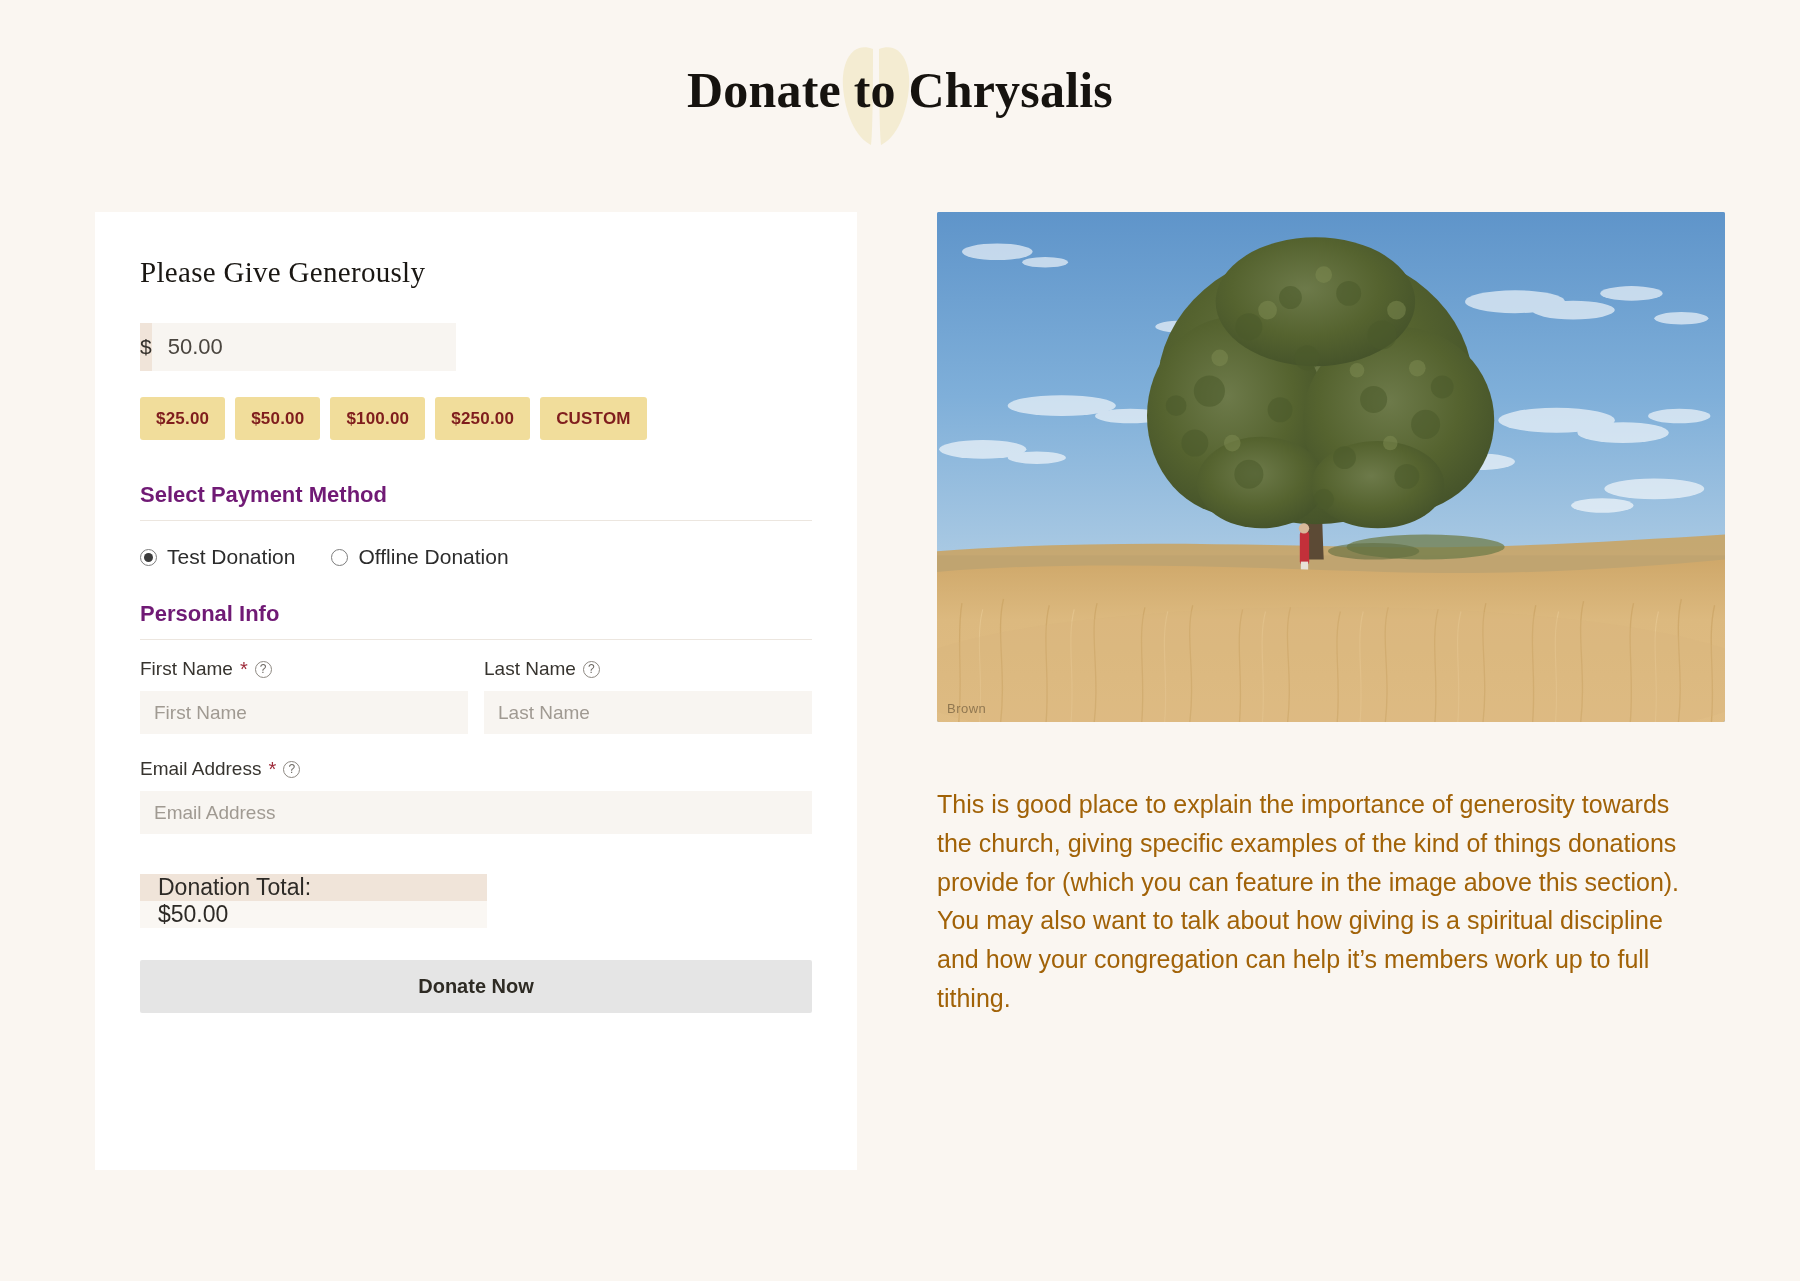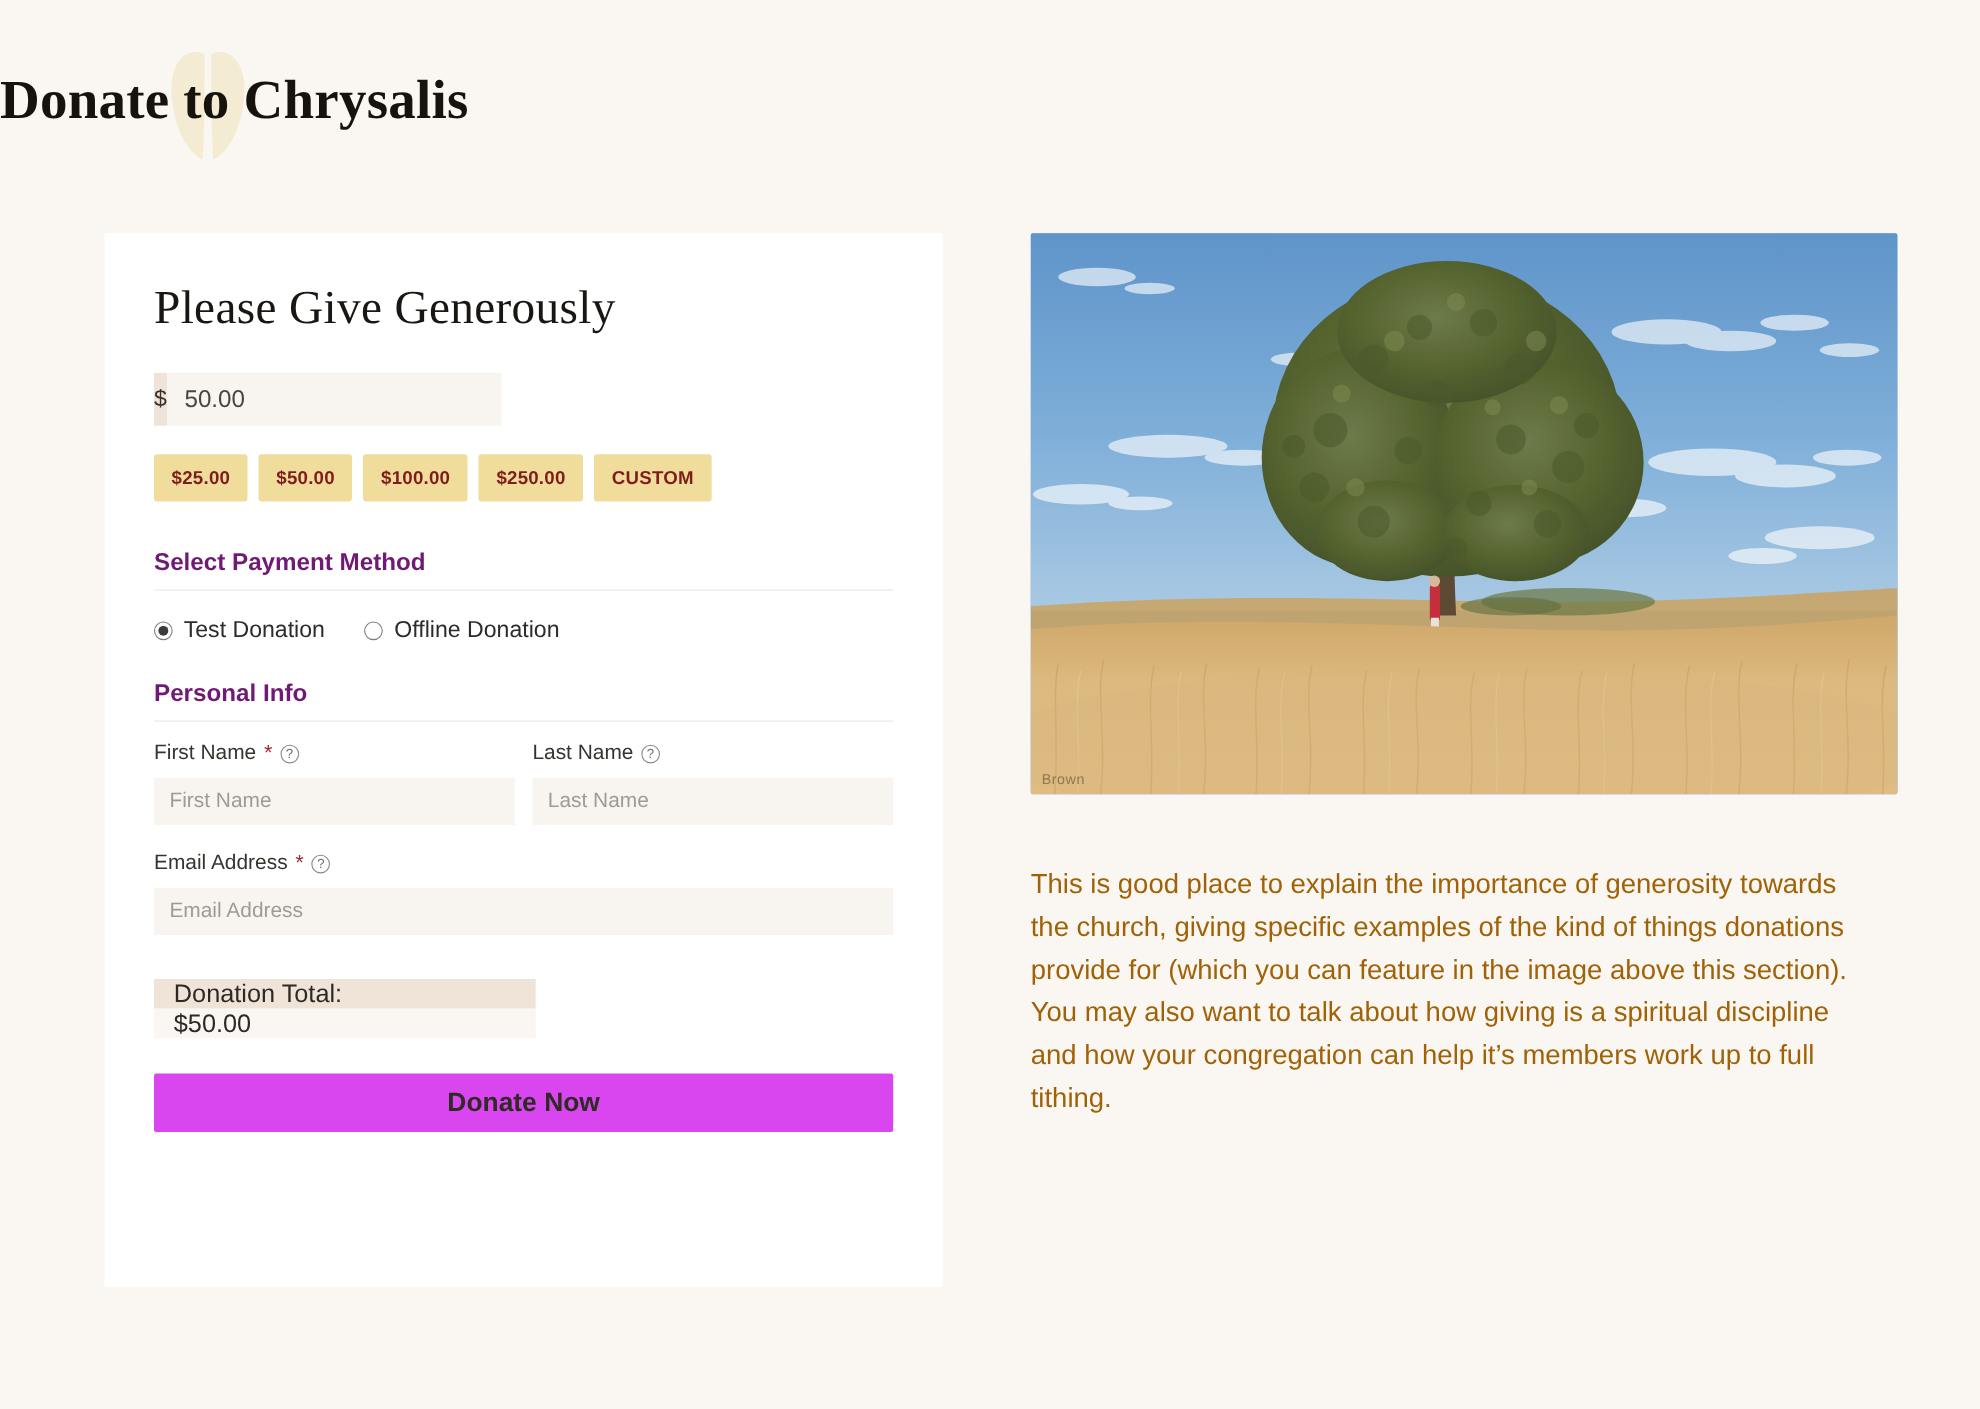--- a/index.html
+++ b/index.html
@@ -18,20 +18,21 @@
   }
 
   
   .site-header {
     position: absolute;
     top: 0; left: 0;
     width: 1800px;
     height: 180px;
     display: flex;
     align-items: center;
+    justify-content: center;
   }
 
   .title-wrap {
     position: relative;
     display: inline-block;
     line-height: 1;
   }
 
   .butterfly-mark {
     position: absolute;
@@ -66,21 +67,21 @@
     left: 95px;
     top: 0;
     width: 762px;
     min-height: 958px;
     background: #ffffff;
     padding: 36px 45px 0 45px;
   }
 
   .form-heading {
     font-family: "Liberation Serif", serif;
-    font-size: 43px;
+    font-size: 29px;
     font-weight: 400;
     color: #1a1713;
     letter-spacing: 0.3px;
     margin-top: 8px;
     margin-bottom: 34px;
   }
 
   
   .amount-row {
     display: flex;
@@ -238,25 +239,25 @@
     display: flex;
     align-items: center;
     padding: 0 18px;
     font-size: 23px;
     color: #2d2a26;
   }
 
   .donate-btn {
     width: 100%;
     height: 53px;
-    background: #d946ef;
+    background: #e5e5e5;
     border: none;
     border-radius: 2px;
     font-family: "Liberation Sans", sans-serif;
-    font-size: 24px;
+    font-size: 20px;
     font-weight: 700;
     color: #2e2b24;
     cursor: pointer;
     margin-bottom: 108px;
   }
 
   
   .media-col {
     position: absolute;
     left: 937px;

